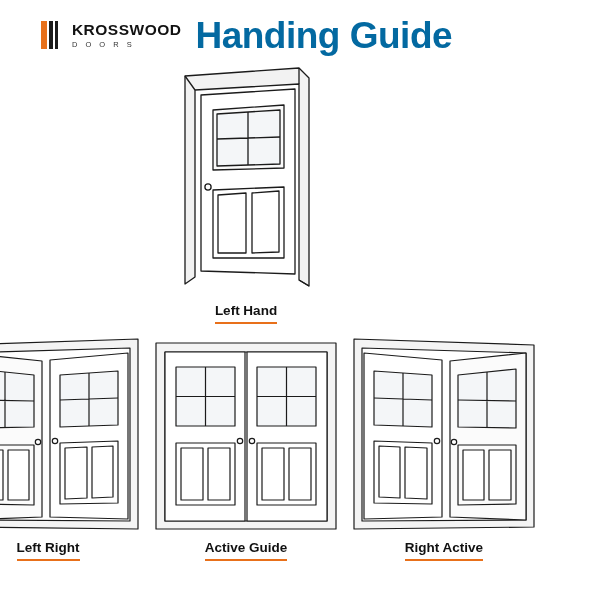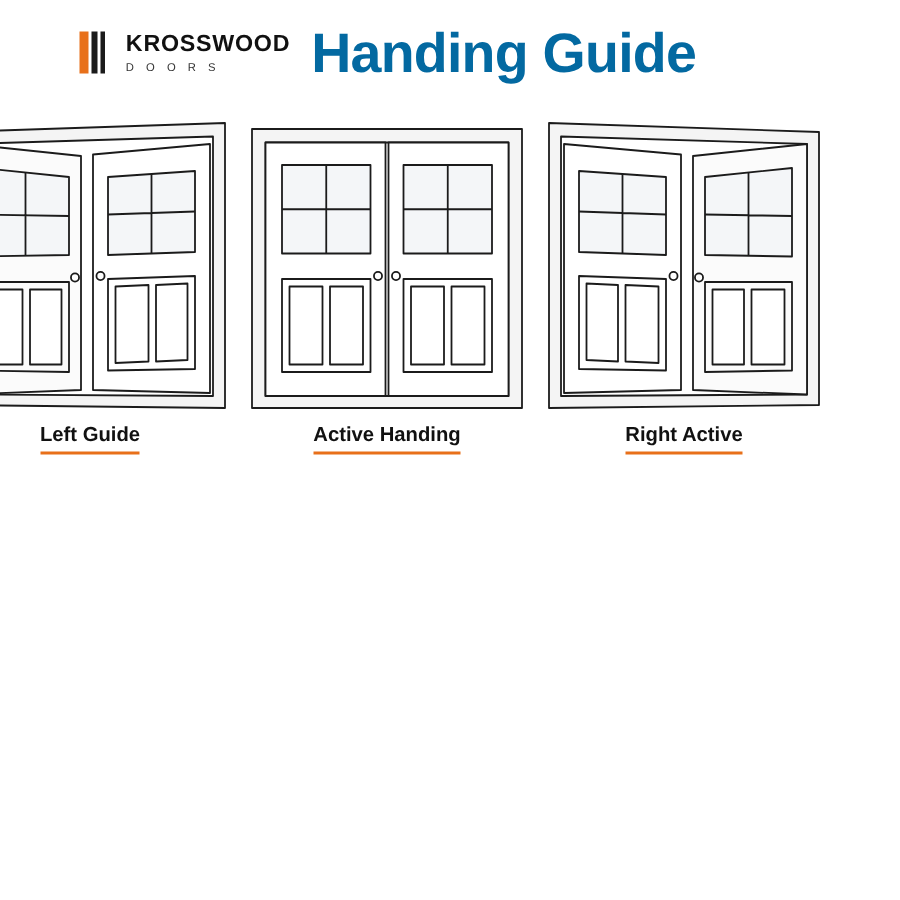--- a/index.html
+++ b/index.html
@@ -12,21 +12,20 @@
     height: 600px;
     font-family: "Liberation Sans", sans-serif;
     color: #1b1b1b;
     overflow: hidden;
   }
   .page {
     position: relative;
     width: 492px;
     height: 600px;
     box-sizing: border-box;
-    margin-left: 12px;
   }
 
   
   .header {
     display: flex;
     align-items: center;
     justify-content: center;
     gap: 14px;
     padding-top: 14px;
     height: 56px;
@@ -119,20 +118,44 @@
       <span class="brand-text">
         <span class="brand-name">KROSSWOOD</span>
         <span class="brand-sub">D O O R S</span>
       </span>
     </div>
     <div class="title">Handing Guide</div>
   </div>
 
   <div class="row row-top">
 
+    <div class="cell">
+      <svg class="fig" width="150" height="235" viewBox="0 0 150 235">
+        <g fill="none" stroke="#1b1b1b" stroke-width="1.3" stroke-linejoin="round">
+
+          <path d="M14 14 L128 6 L138 16 L138 224 L128 218 L128 22 L24 28 L24 215 L14 222 Z" fill="#f2f2f2"></path>
+          <path d="M14 14 L24 28 M128 6 L128 22 M138 224 L128 218"></path>
+
+          <path d="M30 33 L124 27 L124 212 L30 209 Z" fill="#ffffff"></path>
+
+          <path d="M42 48 L113 43 L113 106 L42 108 Z" fill="#fafafa"></path>
+          <path d="M46 52 L109 48 L109 102 L46 104 Z" fill="#f4f6f8"></path>
+          <path d="M77 50 L77 103 M46 77 L109 75"></path>
+
+          <path d="M42 128 L113 125 L113 196 L42 196 Z"></path>
+          <path d="M47 133 L75 131 L75 191 L47 191 Z" fill="#ffffff"></path>
+          <path d="M81 131 L108 129 L108 190 L81 191 Z" fill="#ffffff"></path>
+
+          <circle cx="37" cy="125" r="3.1" fill="#ffffff"></circle>
+        </g>
+      </svg>
+      <div class="caption-wrap cap-top">
+        <span class="caption">Left Hand</span>
+      </div>
+    </div>
 
   </div>
 
   <div class="divider-spacer"></div>
 
   <div class="row row-bottom">
 
     <div class="cell">
       <svg class="fig" width="196" height="205" viewBox="0 0 196 205">
         <g fill="none" stroke="#1b1b1b" stroke-width="1.2" stroke-linejoin="round">
@@ -151,21 +174,21 @@
           <path d="M100 29 L178 22 L178 188 L100 186 Z" fill="#ffffff"></path>
           <path d="M110 44 L168 40 L168 94 L110 96 Z" fill="#f4f6f8"></path>
           <path d="M139 42 L139 95 M110 69 L168 67"></path>
           <path d="M110 112 L168 110 L168 172 L110 173 Z"></path>
           <path d="M115 117 L137 116 L137 167 L115 168 Z" fill="#ffffff"></path>
           <path d="M142 116 L163 115 L163 166 L142 167 Z" fill="#ffffff"></path>
           <circle cx="105" cy="110" r="2.7" fill="#ffffff"></circle>
         </g>
       </svg>
       <div class="caption-wrap cap-bottom">
-        <span class="caption">Left Guide</span>
+        <span class="caption">Left Right</span>
       </div>
     </div>
 
     <div class="cell">
       <svg class="fig" width="196" height="205" viewBox="0 0 196 205">
         <g fill="none" stroke="#1b1b1b" stroke-width="1.2" stroke-linejoin="round">
           <path d="M8 12 L188 12 L188 198 L8 198 Z" fill="#f4f4f4"></path>
           <path d="M17 21 L179 21 L179 190 L17 190 Z" fill="#ffffff"></path>
 
           <path d="M17 21 L97 21 L97 190 L17 190 Z" fill="#ffffff"></path>
@@ -179,21 +202,21 @@
           <path d="M99 21 L179 21 L179 190 L99 190 Z" fill="#ffffff"></path>
           <path d="M109 36 L168 36 L168 95 L109 95 Z" fill="#f4f6f8"></path>
           <path d="M138.5 36 L138.5 95 M109 65.5 L168 65.5"></path>
           <path d="M109 112 L168 112 L168 174 L109 174 Z"></path>
           <path d="M114 117 L136 117 L136 169 L114 169 Z" fill="#ffffff"></path>
           <path d="M141 117 L163 117 L163 169 L141 169 Z" fill="#ffffff"></path>
           <circle cx="104" cy="110" r="2.7" fill="#ffffff"></circle>
         </g>
       </svg>
       <div class="caption-wrap cap-bottom">
-        <span class="caption">Active Handing</span>
+        <span class="caption">Active Guide</span>
       </div>
     </div>
 
     <div class="cell">
       <svg class="fig" width="196" height="205" viewBox="0 0 196 205">
         <g fill="none" stroke="#1b1b1b" stroke-width="1.2" stroke-linejoin="round">
           <path d="M188 14 L8 8 L8 198 L188 196 Z" fill="#f4f4f4"></path>
           <path d="M180 22 L16 17 L16 190 L180 189 Z" fill="#ffffff"></path>
 
           <path d="M96 29 L18 22 L18 188 L96 186 Z" fill="#ffffff"></path>

